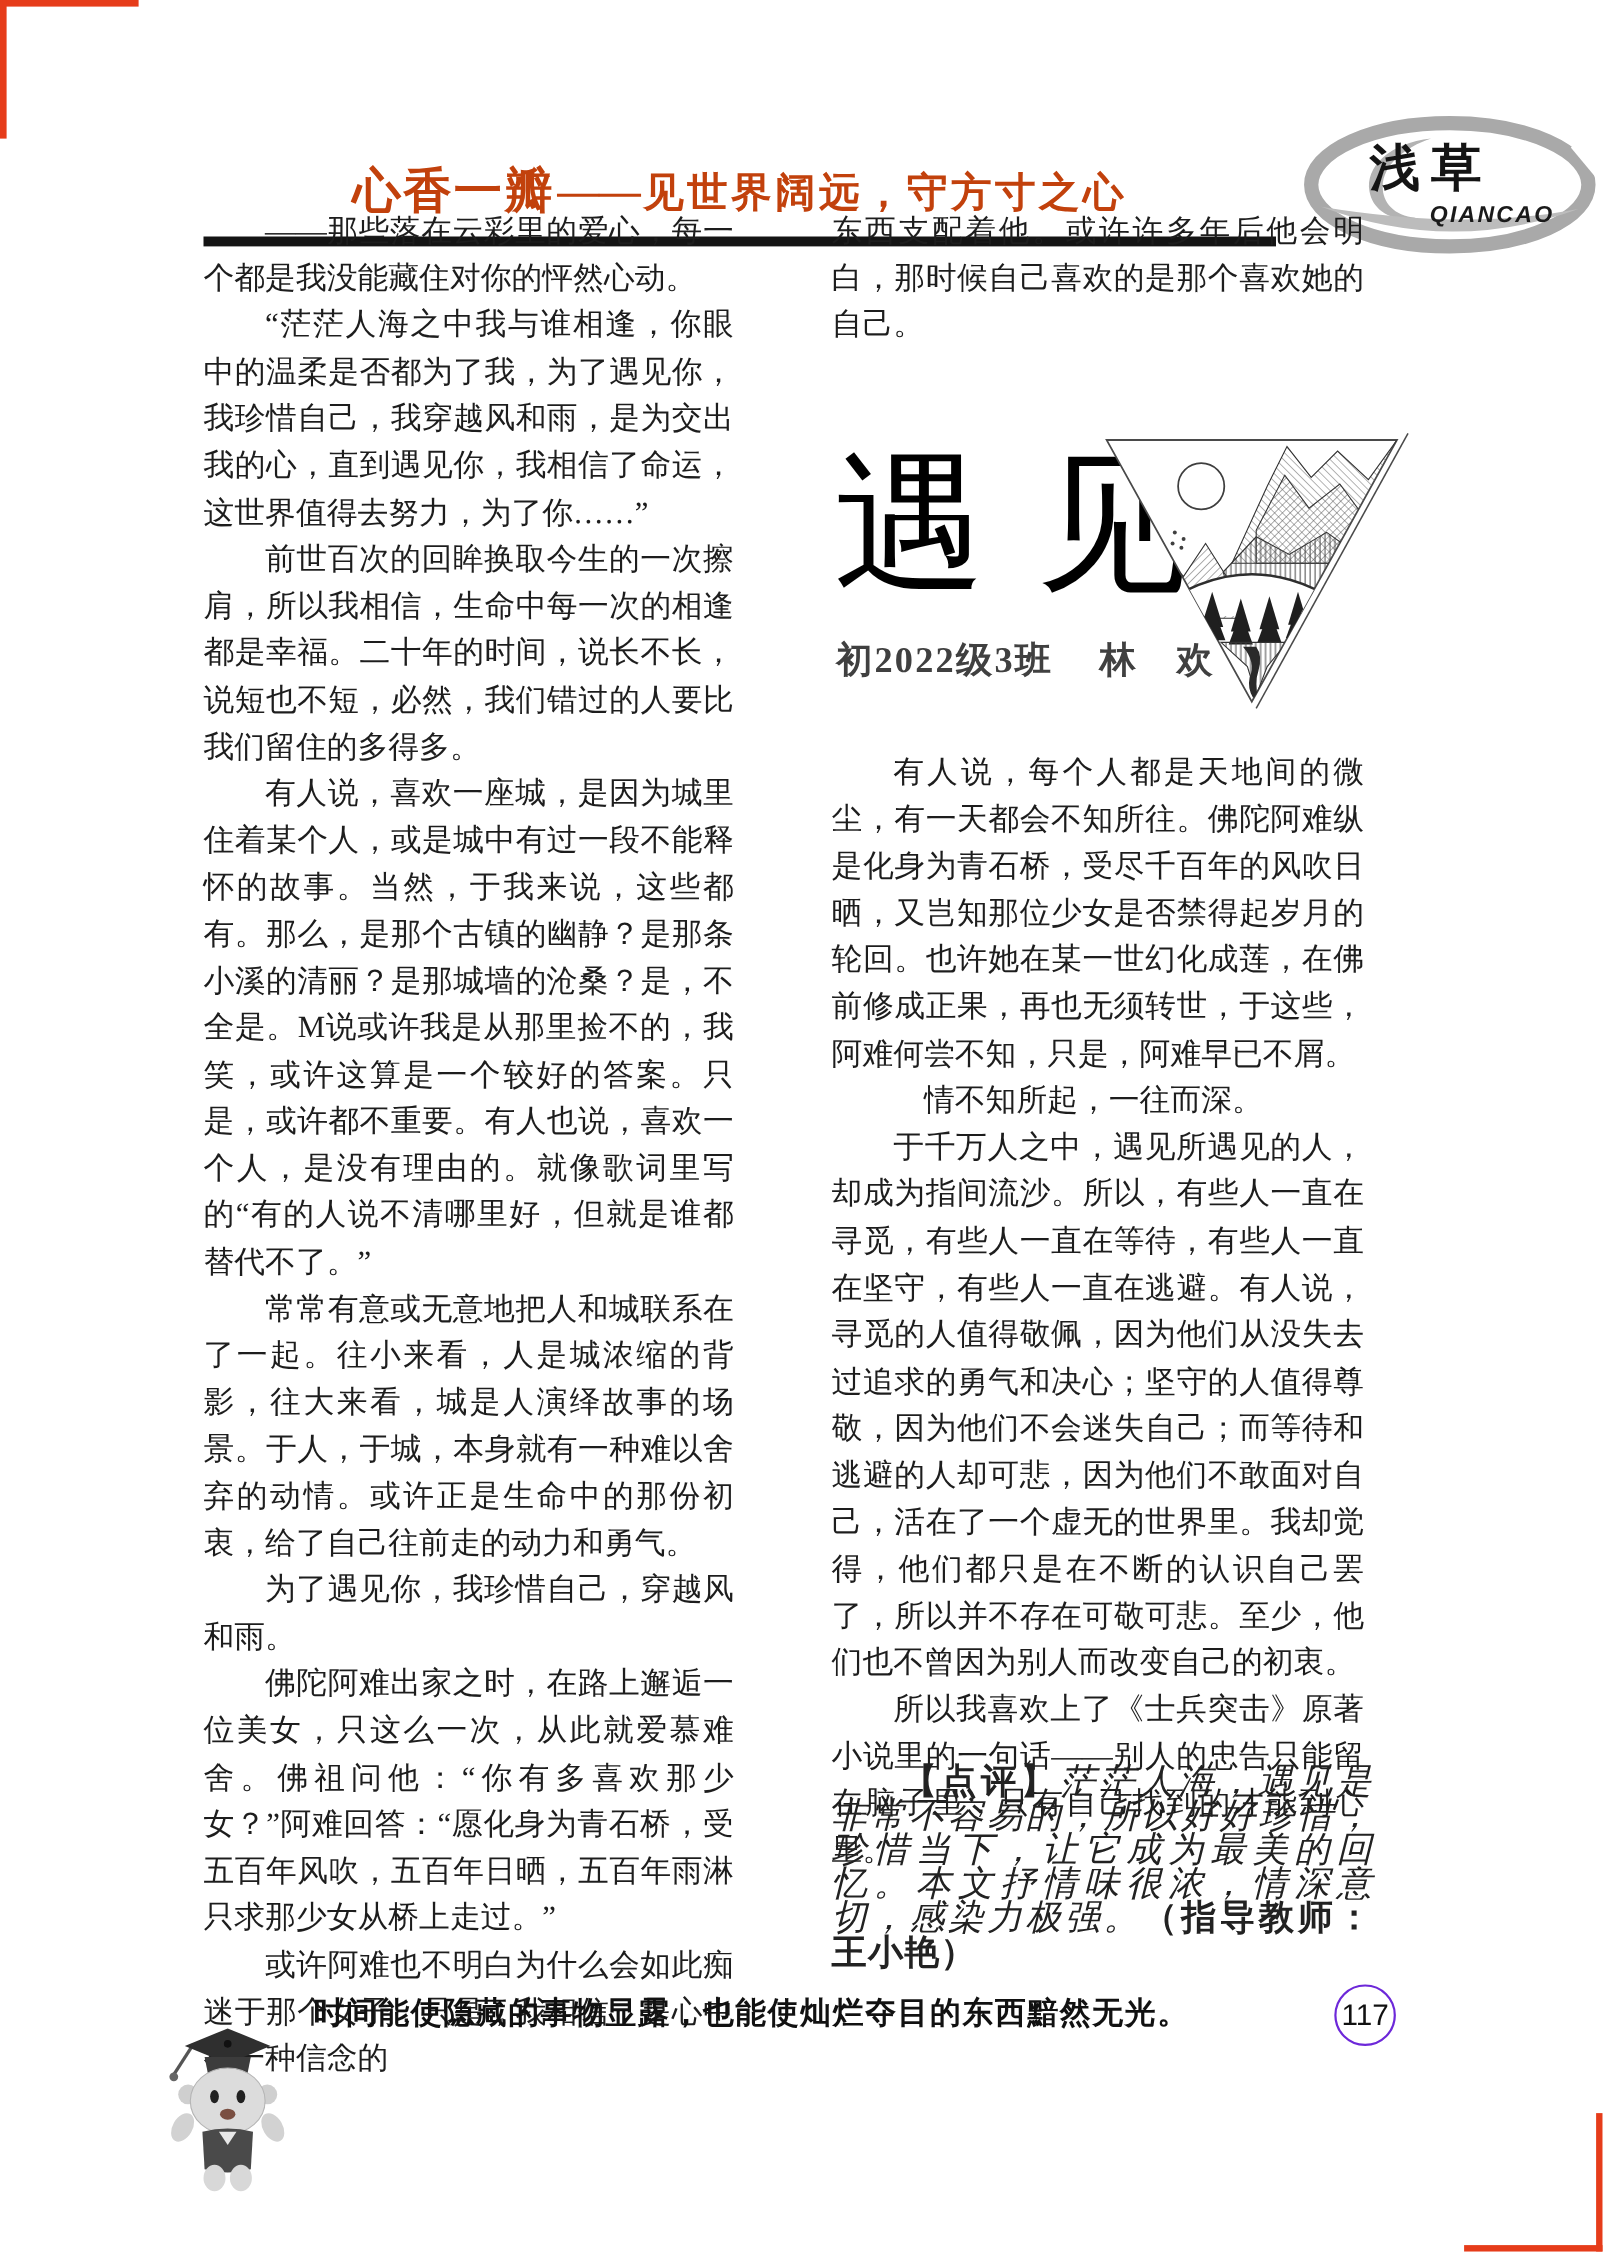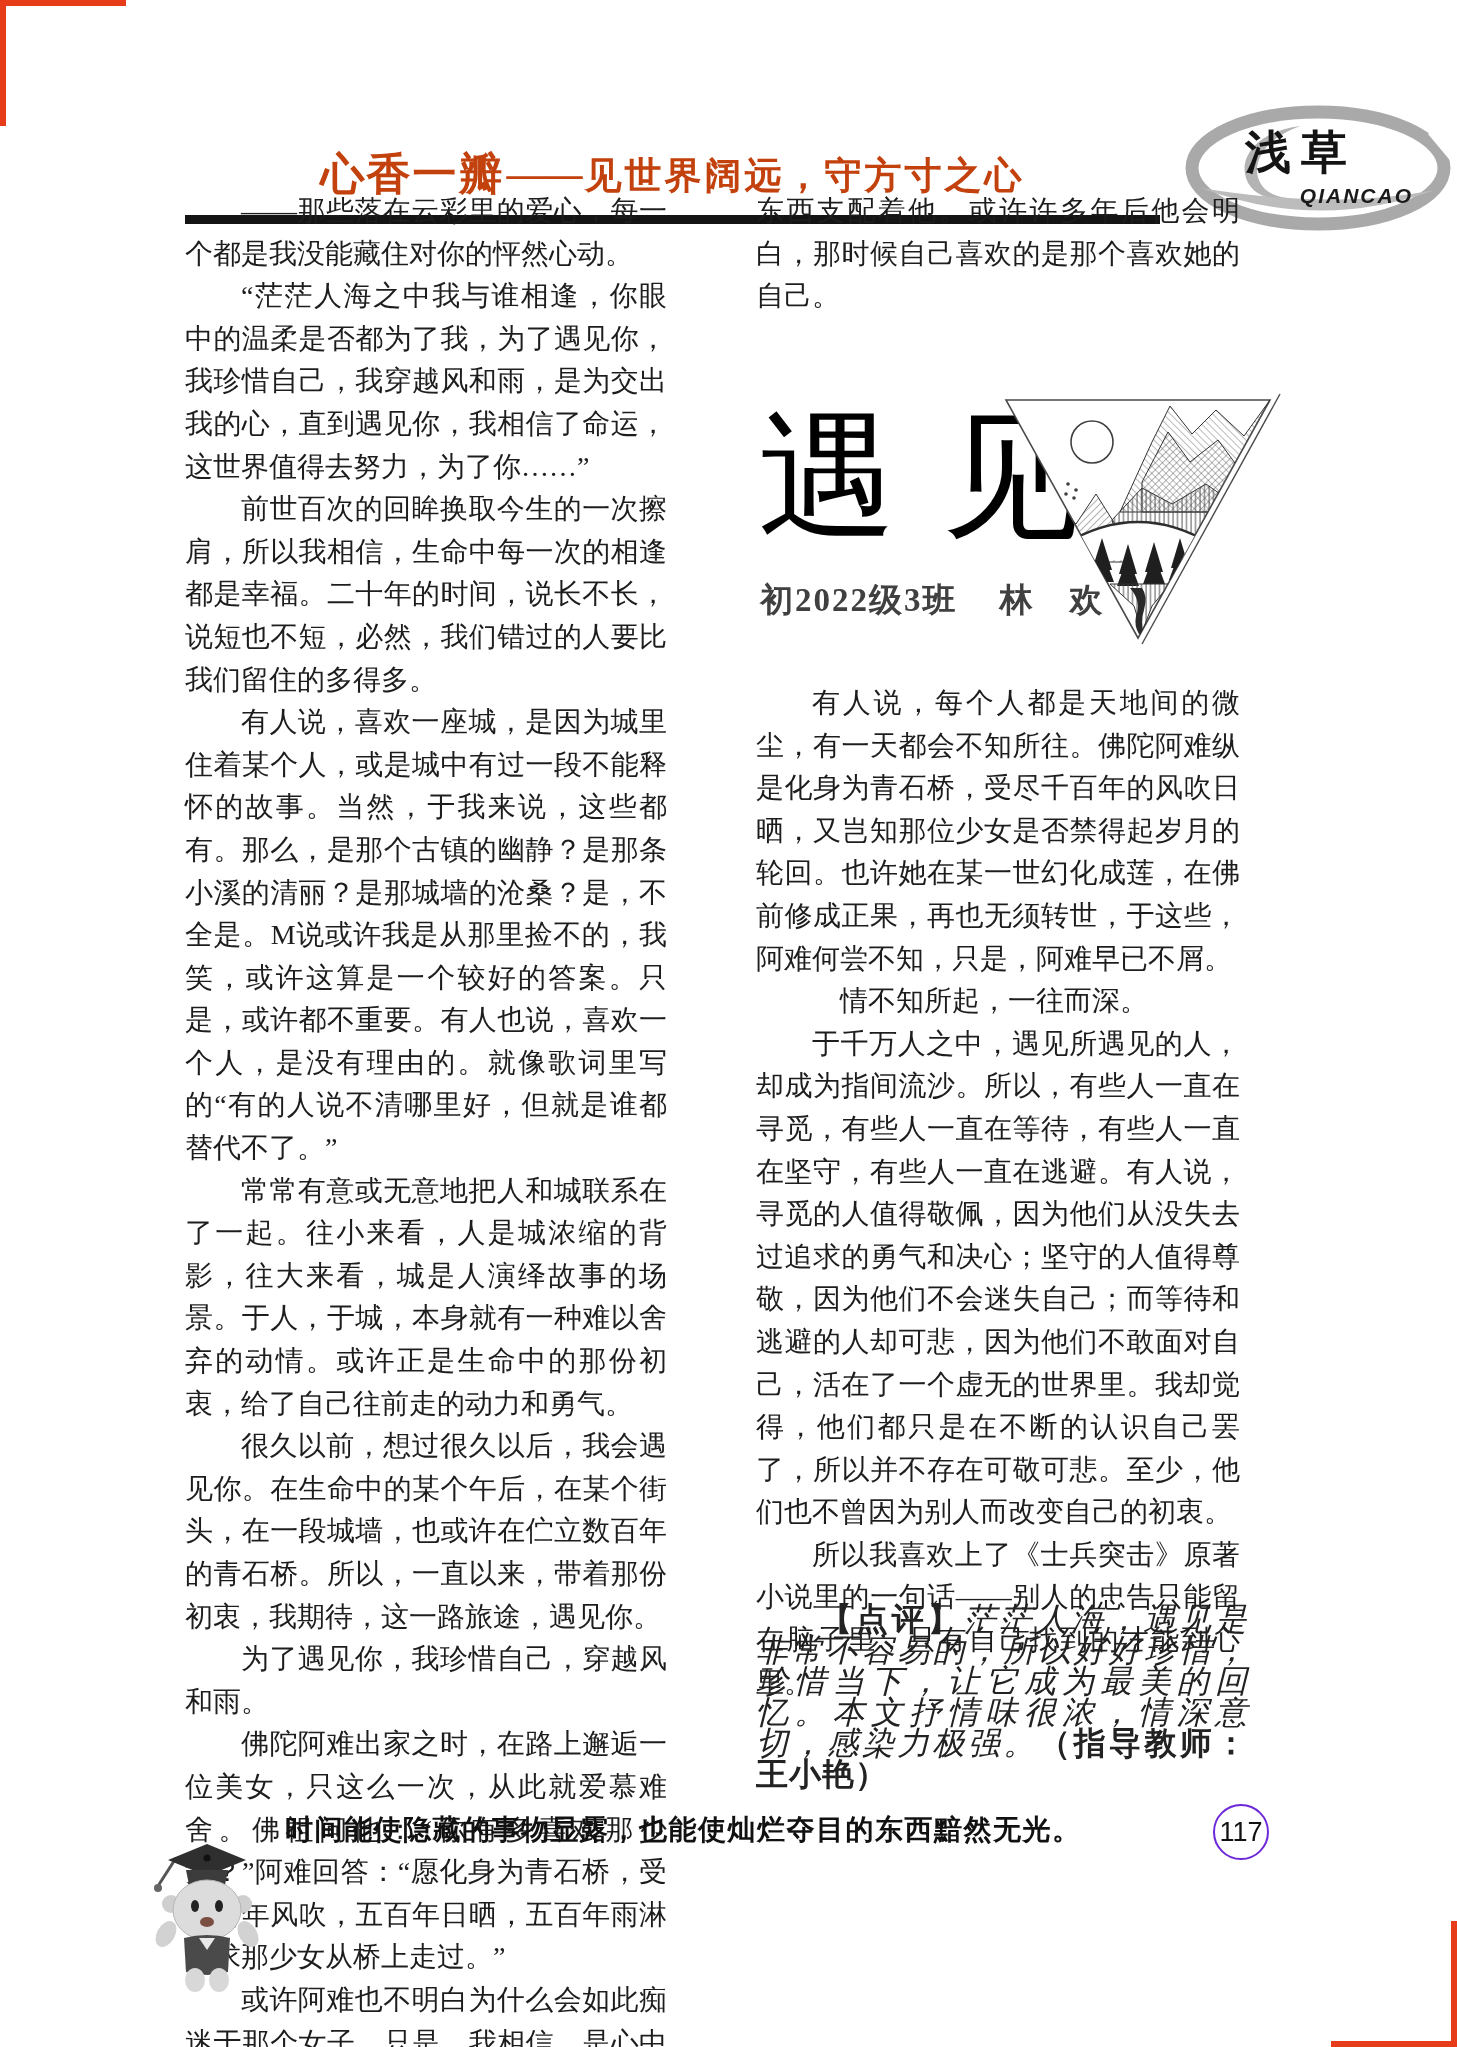--- a/index.html
+++ b/index.html
@@ -93,21 +93,20 @@
   <span class="logo-name">浅草</span>
   <span class="logo-rom">QIANCAO</span>
 </div>
 
 <div class="abs col left-col">
   <p>——那些落在云彩里的爱心，每一个都是我没能藏住对你的怦然心动。</p>
   <p>“茫茫人海之中我与谁相逢，你眼中的温柔是否都为了我，为了遇见你，我珍惜自己，我穿越风和雨，是为交出我的心，直到遇见你，我相信了命运，这世界值得去努力，为了你……”</p>
   <p>前世百次的回眸换取今生的一次擦肩，所以我相信，生命中每一次的相逢都是幸福。二十年的时间，说长不长，说短也不短，必然，我们错过的人要比我们留住的多得多。</p>
   <p>有人说，喜欢一座城，是因为城里住着某个人，或是城中有过一段不能释怀的故事。当然，于我来说，这些都有。那么，是那个古镇的幽静？是那条小溪的清丽？是那城墙的沧桑？是，不全是。M说或许我是从那里捡不的，我笑，或许这算是一个较好的答案。只是，或许都不重要。有人也说，喜欢一个人，是没有理由的。就像歌词里写的“有的人说不清哪里好，但就是谁都替代不了。”</p>
   <p>常常有意或无意地把人和城联系在了一起。往小来看，人是城浓缩的背影，往大来看，城是人演绎故事的场景。于人，于城，本身就有一种难以舍弃的动情。或许正是生命中的那份初衷，给了自己往前走的动力和勇气。</p>
-  <p>很久以前，想过很久以后，我会遇见你。在生命中的某个午后，在某个街头，在一段城墙，也或许在伫立数百年的青石桥。所以，一直以来，带着那份初衷，我期待，这一路旅途，遇见你。</p>
   <p>为了遇见你，我珍惜自己，穿越风和雨。</p>
   <p>佛陀阿难出家之时，在路上邂逅一位美女，只这么一次，从此就爱慕难舍。佛祖问他：“你有多喜欢那少女？”阿难回答：“愿化身为青石桥，受五百年风吹，五百年日晒，五百年雨淋只求那少女从桥上走过。”</p>
   <p>或许阿难也不明白为什么会如此痴迷于那个女子，只是，我相信，是心中有一种信念的</p>
 </div>
 
 <div class="abs col right-intro">
   <p>东西支配着他。或许许多年后他会明白，那时候自己喜欢的是那个喜欢她的自己。</p>
 </div>
 
 <div class="abs art-title">遇见</div>

